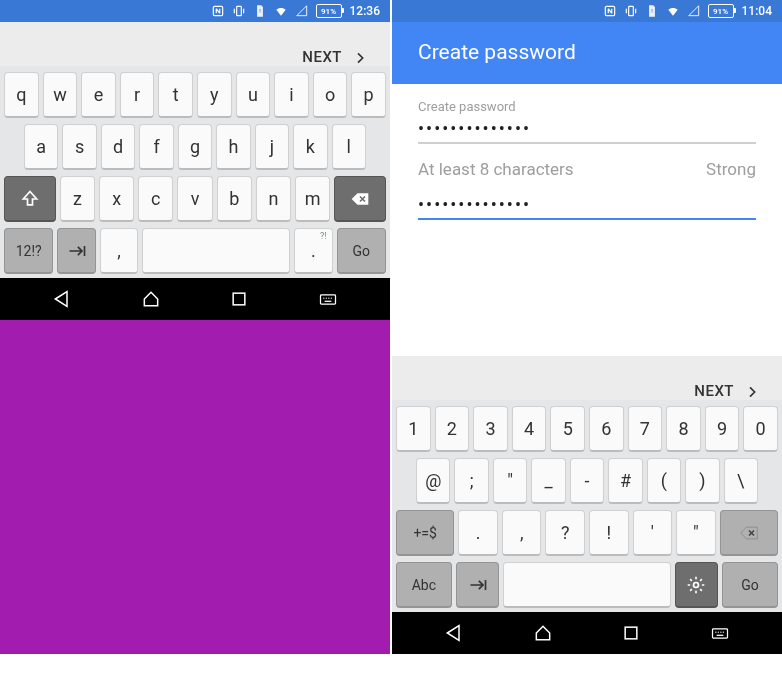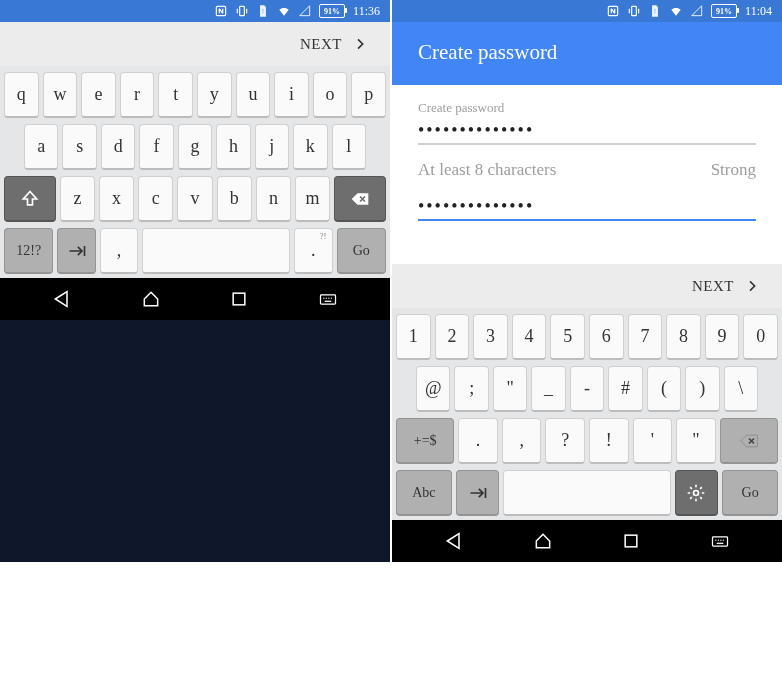--- a/index.html
+++ b/index.html
@@ -6,26 +6,25 @@
   body {
     background: #fff;
     font-family: Roboto, -apple-system, Helvetica, Arial, sans-serif;
     width: 782px;
     height: 686px;
     display: flex;
     gap: 2px;
   }
   .phone {
     width: 390px;
-    height: 562px;
-    background: #0f172a;
+    height: 654px;
+    background: #a21caf;
     display: flex;
     flex-direction: column;
     position: relative;
-    font-family: Liberation Serif, serif;
   }
   .phone.left { margin-right: 0; }
   
   .status-bar {
     height: 22px;
     background: #3a78d6;
     color: #fff;
     display: flex;
     align-items: center;
     justify-content: flex-end;
@@ -111,21 +110,21 @@
     justify-content: space-between;
     font-size: 17px;
     color: #9e9e9e;
     margin-bottom: 16px;
   }
   
   .next-bar {
     background: #ececec;
     height: 44px;
     display: flex;
-    align-items: center;
+    align-items: flex-end;
     justify-content: flex-end;
     padding: 0 22px;
     font-size: 15px;
     color: #333;
     letter-spacing: 0.5px;
     font-weight: 500;
     gap: 10px;
   }
   
   .keyboard {
@@ -211,21 +210,21 @@
       <svg viewBox="0 0 24 24" fill="#fff">
           <path d="M12 20l8-10c-4.5-4-11.5-4-16 0z"></path>
         </svg>
       <svg viewBox="0 0 24 24" fill="none" stroke="#fff" stroke-width="1.5">
           <path d="M3 20L20 3v17z"></path>
         </svg>
       <div class="batt">
           <span>91%</span>
         </div>
     </div>
-    <span>11:36</span>
+    <span>12:36</span>
   </div>
 
 
 
   <div class="next-bar">
     <span>NEXT</span>
     <svg viewBox="0 0 24 24" width="16" height="16" fill="none" stroke="#333" stroke-width="2.5">
         <path d="M9 5l7 7-7 7"></path>
       </svg>
   </div>

